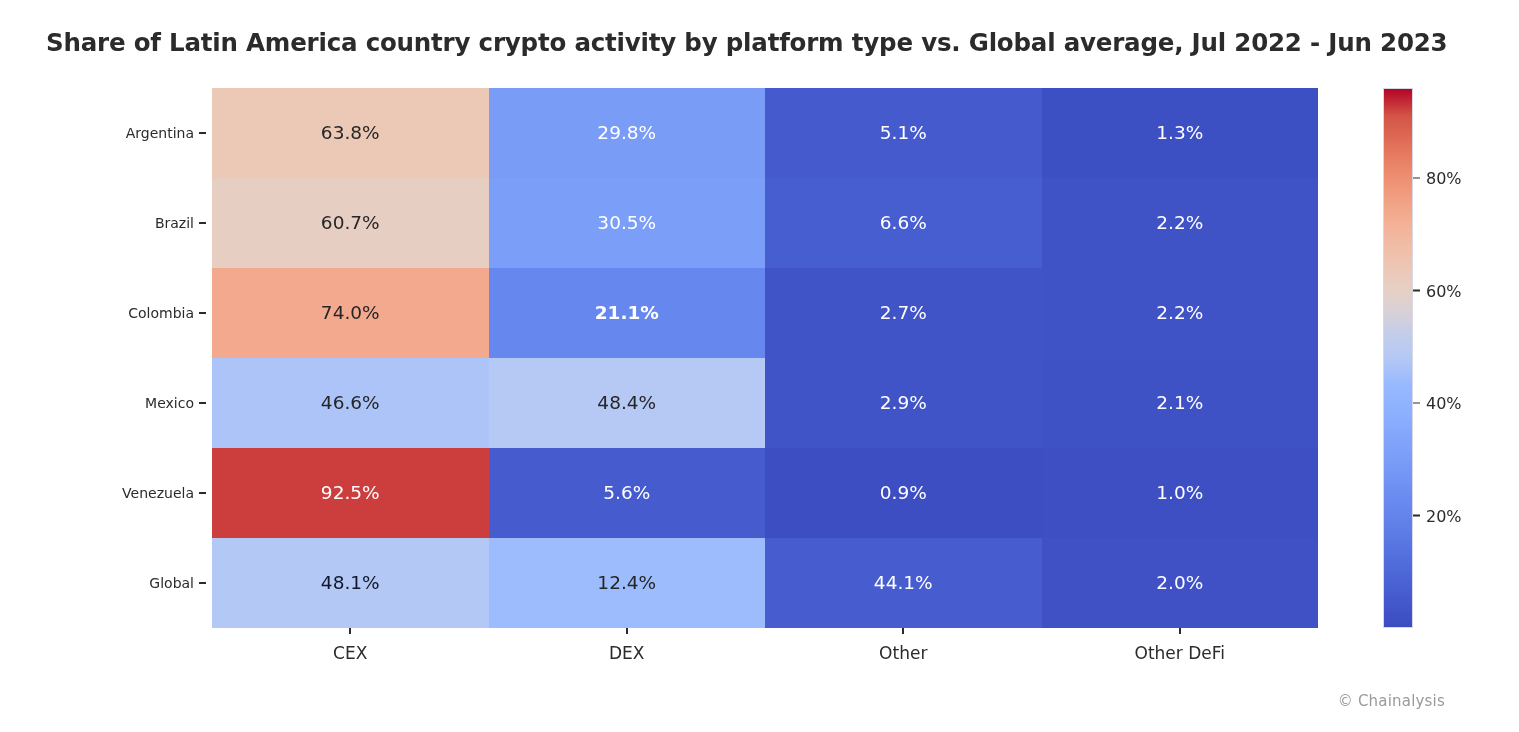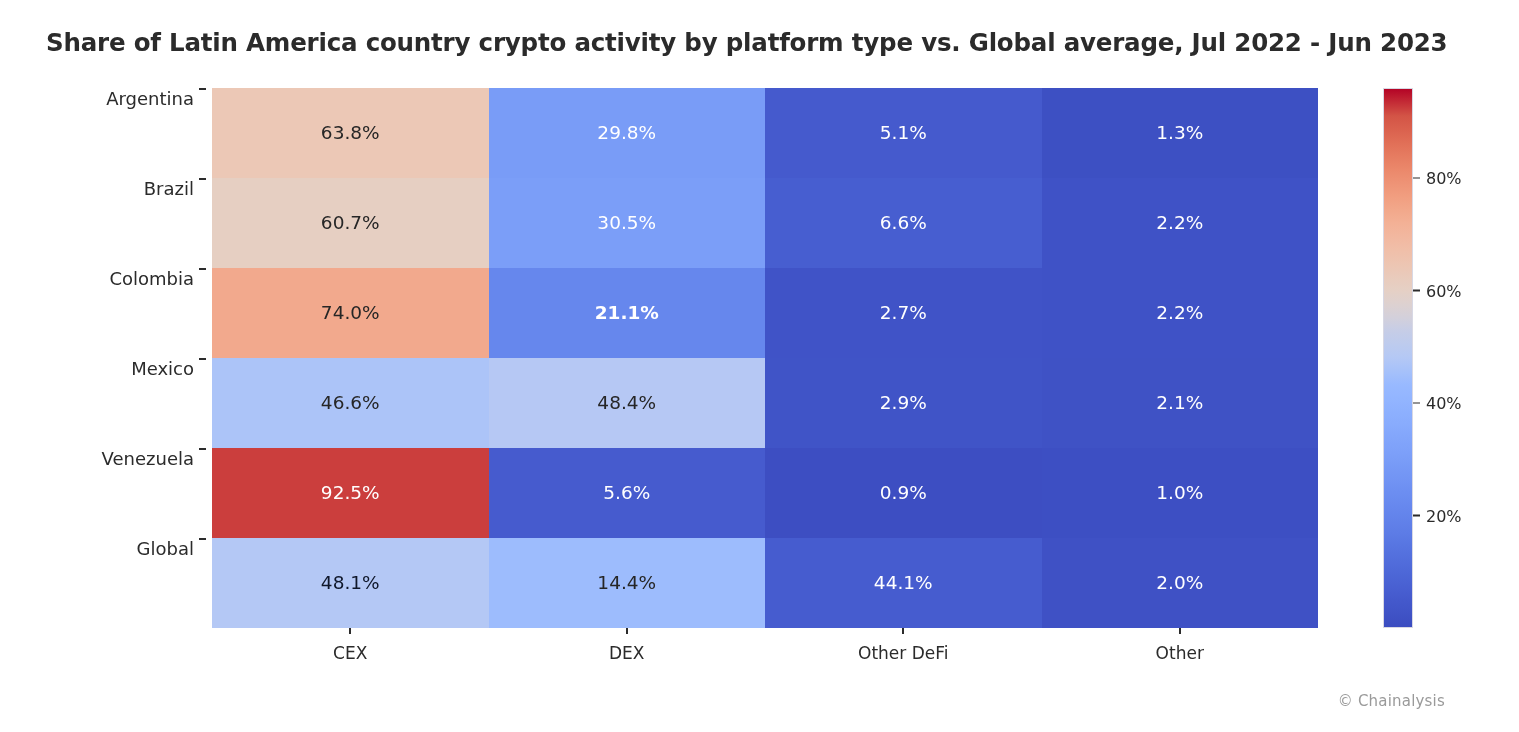--- a/index.html
+++ b/index.html
@@ -57,23 +57,24 @@
     position: absolute;
     left: 0px;
     top: 88px;
     width: 212px;
     height: 540px;
     display: grid;
     grid-template-rows: repeat(6, 1fr);
   }
   .y-tick {
     display: flex;
+    align-items: center;
     justify-content: flex-end;
     padding-right: 0px;
-    font-size: 18px;
+    font-size: 14px;
     color: #2b2b2b;
   }
   .y-tick .y-label { white-space: nowrap; }
   .y-tick .tickmark {
     display: inline-block;
     width: 7px;
     height: 1.6px;
     background: #2b2b2b;
     margin-left: 5px;
     margin-right: 6px;
@@ -247,46 +248,46 @@
       <div class="heat-cell" style="background: rgb(61, 78, 194);">
         <span class="cell-value" style="color: rgb(255, 255, 255);">0.9%</span>
       </div>
       <div class="heat-cell" style="background: rgb(61, 79, 195);">
         <span class="cell-value" style="color: rgb(255, 255, 255);">1.0%</span>
       </div>
       <div class="heat-cell" style="background: rgb(180, 200, 245);">
         <span class="cell-value" style="color: #0f172a;">48.1%</span>
       </div>
       <div class="heat-cell" style="background: rgb(157, 188, 253);">
-        <span class="cell-value" style="color: rgb(38, 38, 38);">14.4%</span>
+        <span class="cell-value" style="color: rgb(38, 38, 38);">12.4%</span>
       </div>
       <div class="heat-cell" style="background: rgb(70, 92, 207);">
         <span class="cell-value" style="color: rgb(255, 255, 255);">44.1%</span>
       </div>
       <div class="heat-cell" style="background: rgb(63, 81, 197);">
         <span class="cell-value" style="color: rgb(255, 255, 255);">2.0%</span>
       </div>
     </div>
 
   <div id="x-axis">
       <div class="x-tick">
         <span class="tickmark-v"></span>
         <span class="x-label">CEX</span>
       </div>
       <div class="x-tick">
         <span class="tickmark-v"></span>
         <span class="x-label">DEX</span>
       </div>
       <div class="x-tick">
         <span class="tickmark-v"></span>
-        <span class="x-label">Other DeFi</span>
+        <span class="x-label">Other</span>
       </div>
       <div class="x-tick">
         <span class="tickmark-v"></span>
-        <span class="x-label">Other</span>
+        <span class="x-label">Other DeFi</span>
       </div>
     </div>
 
   <div id="colorbar-wrap">
     <div id="colorbar-gradient" style="background: linear-gradient(to top, rgb(59, 76, 192) 0%, rgb(64, 83, 198) 2.5%, rgb(68, 89, 204) 5%, rgb(73, 96, 210) 7.5%, rgb(77, 103, 215) 10%, rgb(82, 110, 220) 12.5%, rgb(87, 117, 225) 15%, rgb(93, 124, 230) 17.5%, rgb(98, 130, 234) 20%, rgb(103, 136, 238) 22.5%, rgb(108, 142, 241) 25%, rgb(114, 148, 244) 27.5%, rgb(119, 154, 246) 30%, rgb(125, 160, 249) 32.5%, rgb(130, 165, 251) 35%, rgb(136, 171, 253) 37.5%, rgb(141, 176, 254) 40%, rgb(147, 181, 255) 42.5%, rgb(152, 185, 255) 45%, rgb(166, 193, 250) 47.5%, rgb(180, 200, 245) 50%, rgb(189, 203, 238) 52.5%, rgb(198, 205, 231) 55%, rgb(211, 208, 219) 57.5%, rgb(221, 209, 208) 60%, rgb(229, 208, 197) 62.5%, rgb(233, 203, 188) 65%, rgb(237, 197, 178) 67.5%, rgb(240, 191, 169) 70%, rgb(242, 184, 160) 72.5%, rgb(243, 177, 150) 75%, rgb(242, 168, 139) 77.5%, rgb(241, 158, 128) 80%, rgb(238, 147, 118) 82.5%, rgb(235, 136, 107) 85%, rgb(230, 124, 97) 87.5%, rgb(225, 111, 87) 90%, rgb(218, 97, 78) 92.5%, rgb(211, 84, 70) 95%, rgb(196, 44, 54) 97.5%, rgb(180, 4, 38) 100%);"></div>
   </div>
   <div id="colorbar-ticks">
       <div class="cb-tick" style="top: 427.5px; align-items: center;">
         <span class="cb-tickmark"></span>
         <span class="cb-label">20%</span>

